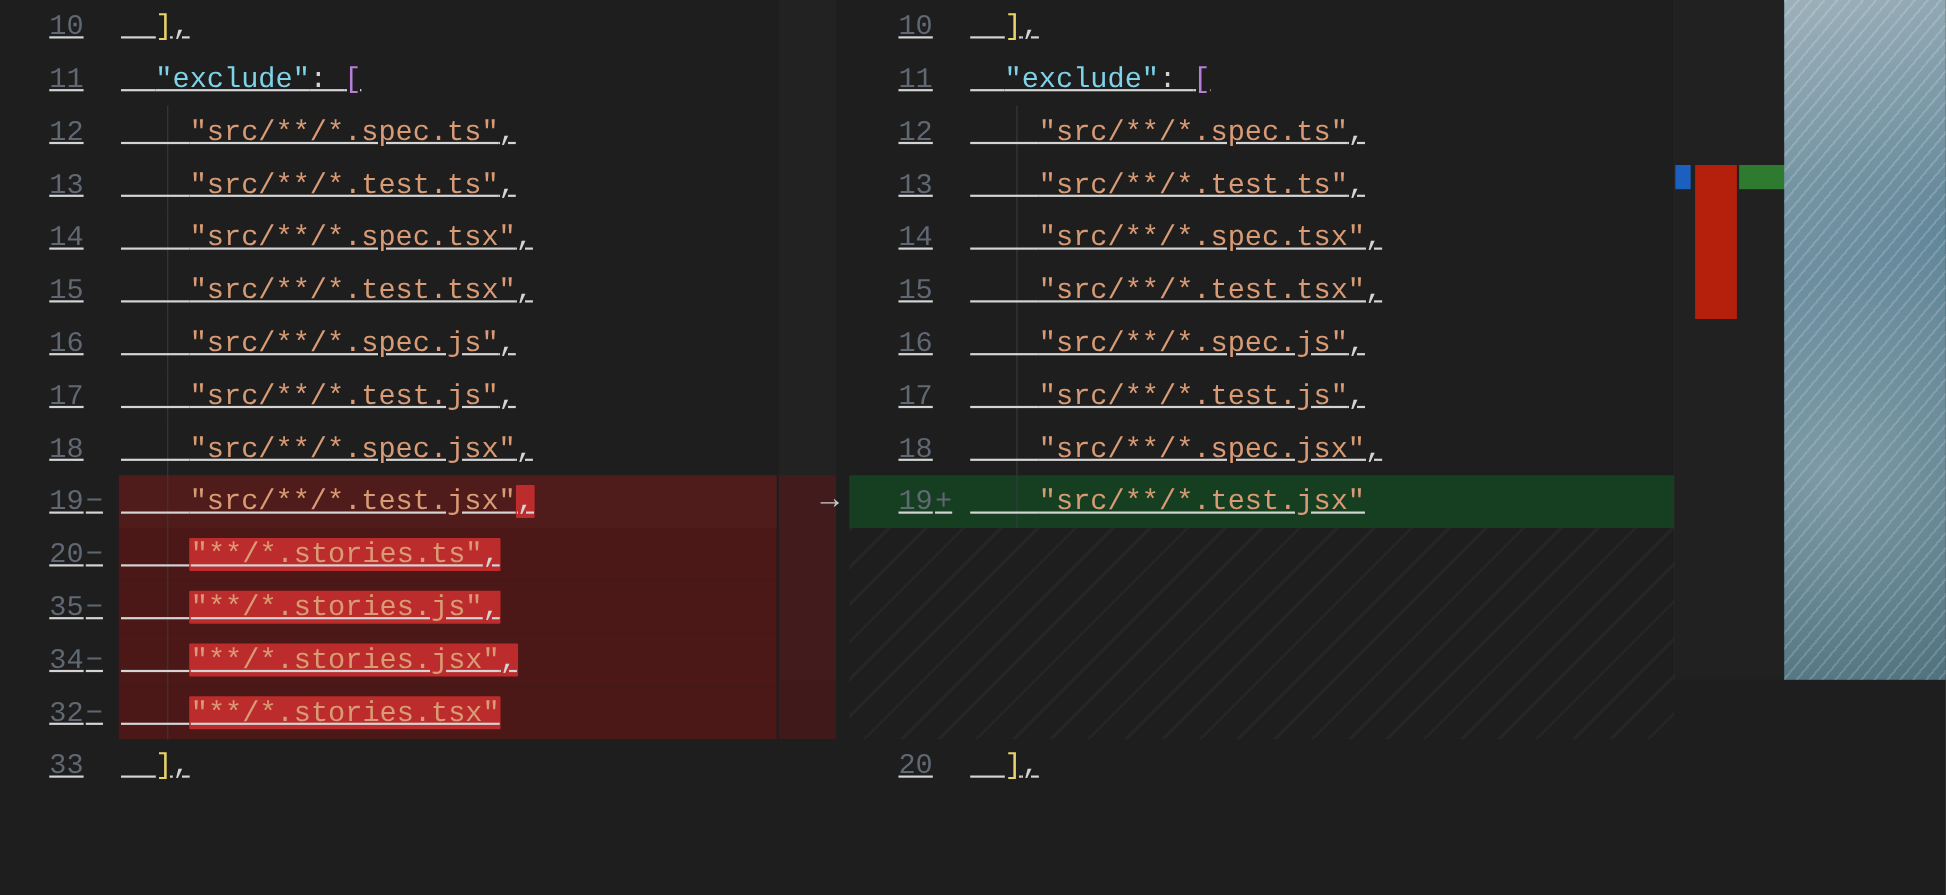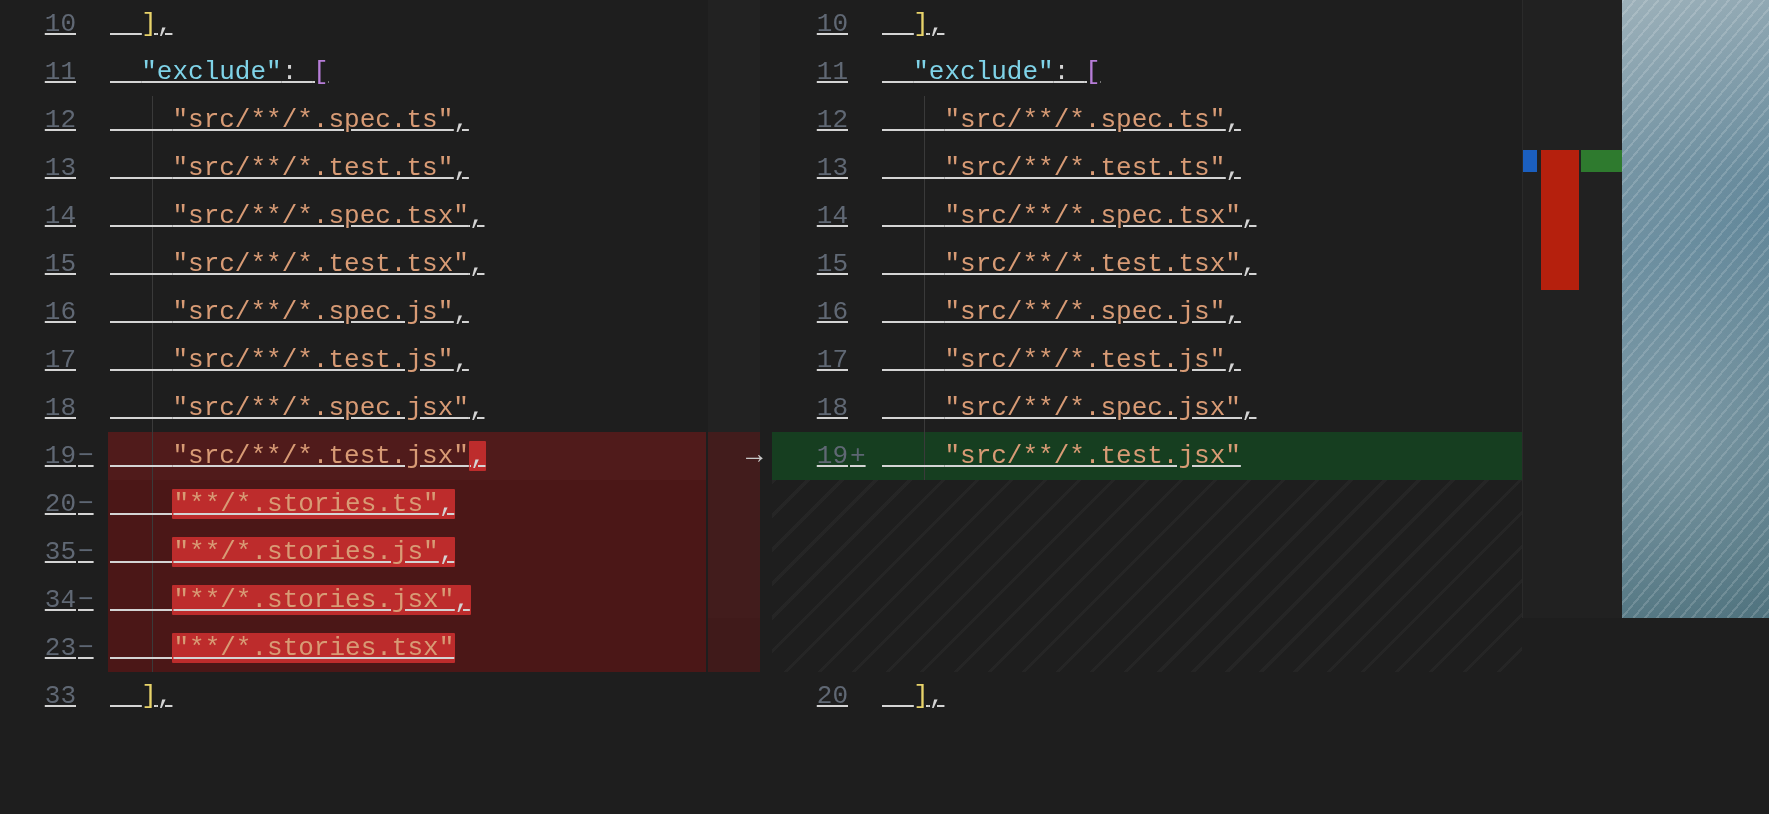--- a/index.html
+++ b/index.html
@@ -193,21 +193,21 @@
       <div class="line"><div class="guide-seg"></div><div class="gutter"><span class="num">13</span><span class="sign"></span></div><div class="code-cell">    <span class="t-str">"src/**/*.test.ts"</span><span class="t-comma">,</span></div></div>
       <div class="line"><div class="guide-seg"></div><div class="gutter"><span class="num">14</span><span class="sign"></span></div><div class="code-cell">    <span class="t-str">"src/**/*.spec.tsx"</span><span class="t-comma">,</span></div></div>
       <div class="line"><div class="guide-seg"></div><div class="gutter"><span class="num">15</span><span class="sign"></span></div><div class="code-cell">    <span class="t-str">"src/**/*.test.tsx"</span><span class="t-comma">,</span></div></div>
       <div class="line"><div class="guide-seg"></div><div class="gutter"><span class="num">16</span><span class="sign"></span></div><div class="code-cell">    <span class="t-str">"src/**/*.spec.js"</span><span class="t-comma">,</span></div></div>
       <div class="line"><div class="guide-seg"></div><div class="gutter"><span class="num">17</span><span class="sign"></span></div><div class="code-cell">    <span class="t-str">"src/**/*.test.js"</span><span class="t-comma">,</span></div></div>
       <div class="line"><div class="guide-seg"></div><div class="gutter"><span class="num">18</span><span class="sign"></span></div><div class="code-cell">    <span class="t-str">"src/**/*.spec.jsx"</span><span class="t-comma">,</span></div></div>
       <div class="line"><div class="bg del" style="width: 598px;"></div><div class="guide-seg"></div><div class="gutter"><span class="num">19</span><span class="sign">−</span></div><div class="code-cell">    <span class="t-str">"src/**/*.test.jsx"</span><span class="char-del"><span class="t-comma">,</span></span></div></div>
       <div class="line"><div class="bg del-dark" style="width: 598px;"></div><div class="guide-seg"></div><div class="gutter"><span class="num">20</span><span class="sign">−</span></div><div class="code-cell">    <span class="char-del"><span class="t-str">"**/*.stories.ts"</span><span class="t-comma">,</span></span></div></div>
       <div class="line"><div class="bg del-dark" style="width: 598px;"></div><div class="guide-seg"></div><div class="gutter"><span class="num">35</span><span class="sign">−</span></div><div class="code-cell">    <span class="char-del"><span class="t-str">"**/*.stories.js"</span><span class="t-comma">,</span></span></div></div>
       <div class="line"><div class="bg del-dark" style="width: 598px;"></div><div class="guide-seg"></div><div class="gutter"><span class="num">34</span><span class="sign">−</span></div><div class="code-cell">    <span class="char-del"><span class="t-str">"**/*.stories.jsx"</span><span class="t-comma">,</span></span></div></div>
-      <div class="line"><div class="bg del-dark" style="width: 598px;"></div><div class="guide-seg"></div><div class="gutter"><span class="num">23</span><span class="sign">−</span></div><div class="code-cell">    <span class="char-del"><span class="t-str">"**/*.stories.tsx"</span></span></div></div>
+      <div class="line"><div class="bg del-dark" style="width: 598px;"></div><div class="guide-seg"></div><div class="gutter"><span class="num">32</span><span class="sign">−</span></div><div class="code-cell">    <span class="char-del"><span class="t-str">"**/*.stories.tsx"</span></span></div></div>
       <div class="line"><div class="gutter"><span class="num">33</span><span class="sign"></span></div><div class="code-cell">  <span class="t-bracey">]</span><span class="t-comma">,</span></div></div>
       <div class="edge-shade del-red" style="top: 432px; height: 240px; right: 0px;"></div>
     </div>
 
   <div class="center-gap" id="center-gap"></div>
 
   <div class="pane pane-right" id="pane-right">
       <div class="line"><div class="gutter"><span class="num">10</span><span class="sign"></span></div><div class="code-cell">  <span class="t-bracey">]</span><span class="t-comma">,</span></div></div>
       <div class="line"><div class="gutter"><span class="num">11</span><span class="sign"></span></div><div class="code-cell">  <span class="t-key">"exclude"</span><span class="t-punc">: </span><span class="t-brace">[</span></div></div>
       <div class="line"><div class="guide-seg"></div><div class="gutter"><span class="num">12</span><span class="sign"></span></div><div class="code-cell">    <span class="t-str">"src/**/*.spec.ts"</span><span class="t-comma">,</span></div></div>

